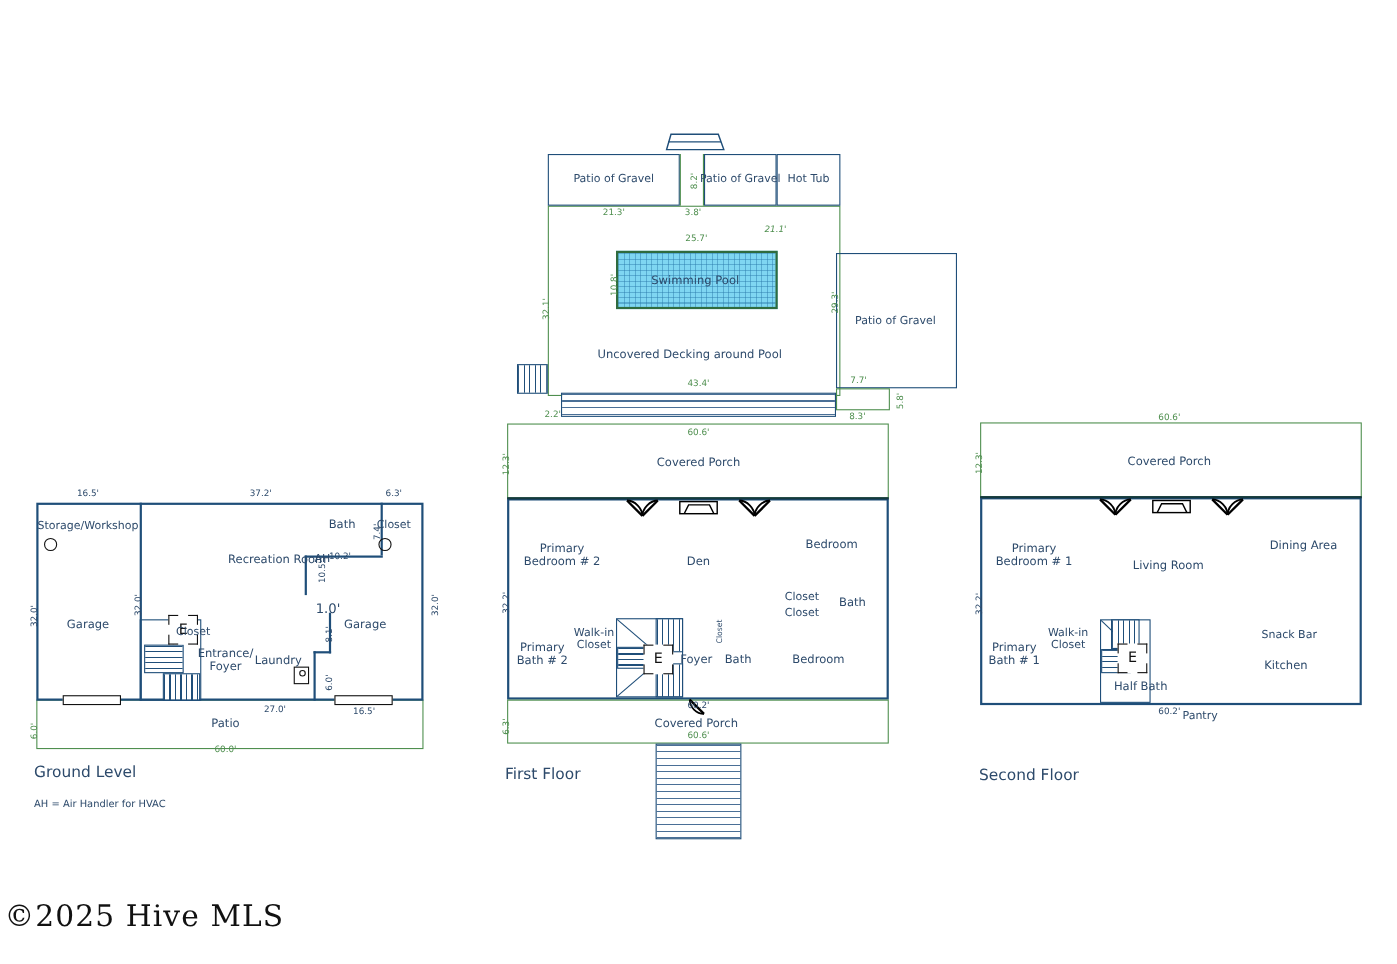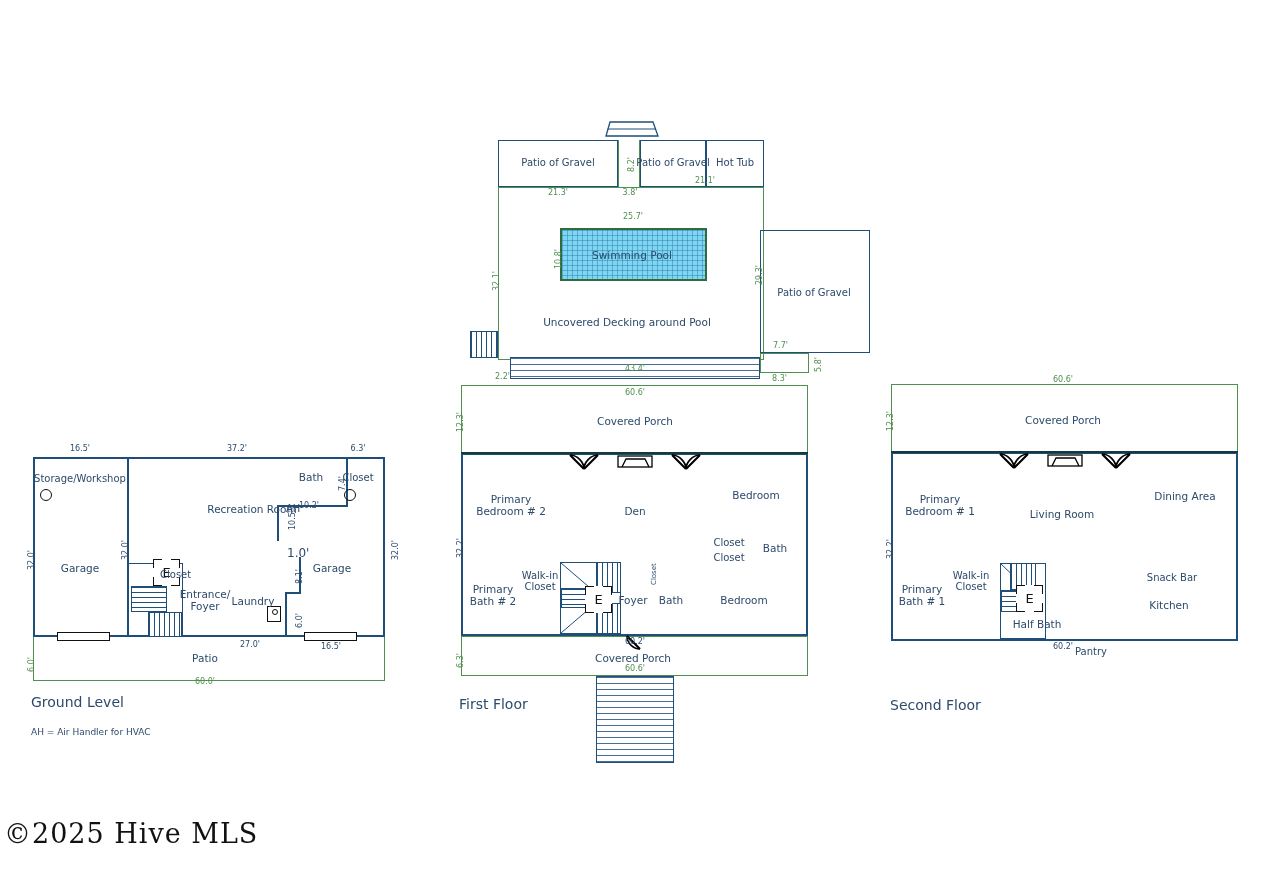--- a/index.html
+++ b/index.html
@@ -185,26 +185,26 @@
     <div class="sm c" style="left:558px;top:159px;">Patio of Gravel</div>
     <div class="sm c" style="left:673px;top:159px;">Patio of Gravel</div>
     <div class="sm c" style="left:735px;top:159px;">Hot Tub</div>
     <div class="sm c" style="left:814px;top:289px;">Patio of Gravel</div>
     <div class="rm c" style="left:632px;top:249px;">Swimming Pool</div>
     <div class="rm c" style="left:627px;top:316px;">Uncovered Decking around Pool</div>
 
     <div class="dim c" style="left:558px;top:188px;">21.3'</div>
     <div class="dim c" style="left:630px;top:188px;">3.8'</div>
     <div class="vdim" style="left:627px;top:172px;">8.2'</div>
-    <div class="dim c" style="left:705px;top:176px;">21.1'</div>
+    <div class="dim c" style="left:705px;top:204px;font-style:italic;">21.1'</div>
     <div class="dim c" style="left:633px;top:212px;">25.7'</div>
     <div class="vdim" style="left:554px;top:269px;">10.8'</div>
     <div class="vdim" style="left:492px;top:291px;">32.1'</div>
     <div class="vdim" style="left:755px;top:285px;">29.3'</div>
-    <div class="dim c" style="left:635px;top:364px;">43.4'</div>
+    <div class="dim c" style="left:635px;top:344px;">43.4'</div>
     <div class="dim" style="left:495px;top:372px;">2.2'</div>
     <div class="dim" style="left:773px;top:341px;">7.7'</div>
     <div class="dim" style="left:772px;top:374px;">8.3'</div>
     <div class="vdim" style="left:814px;top:372px;">5.8'</div>
   </div>
 
   <div>
 
     <div class="green" style="left:461px;top:385px;width:347px;height:68px;"></div>
 

